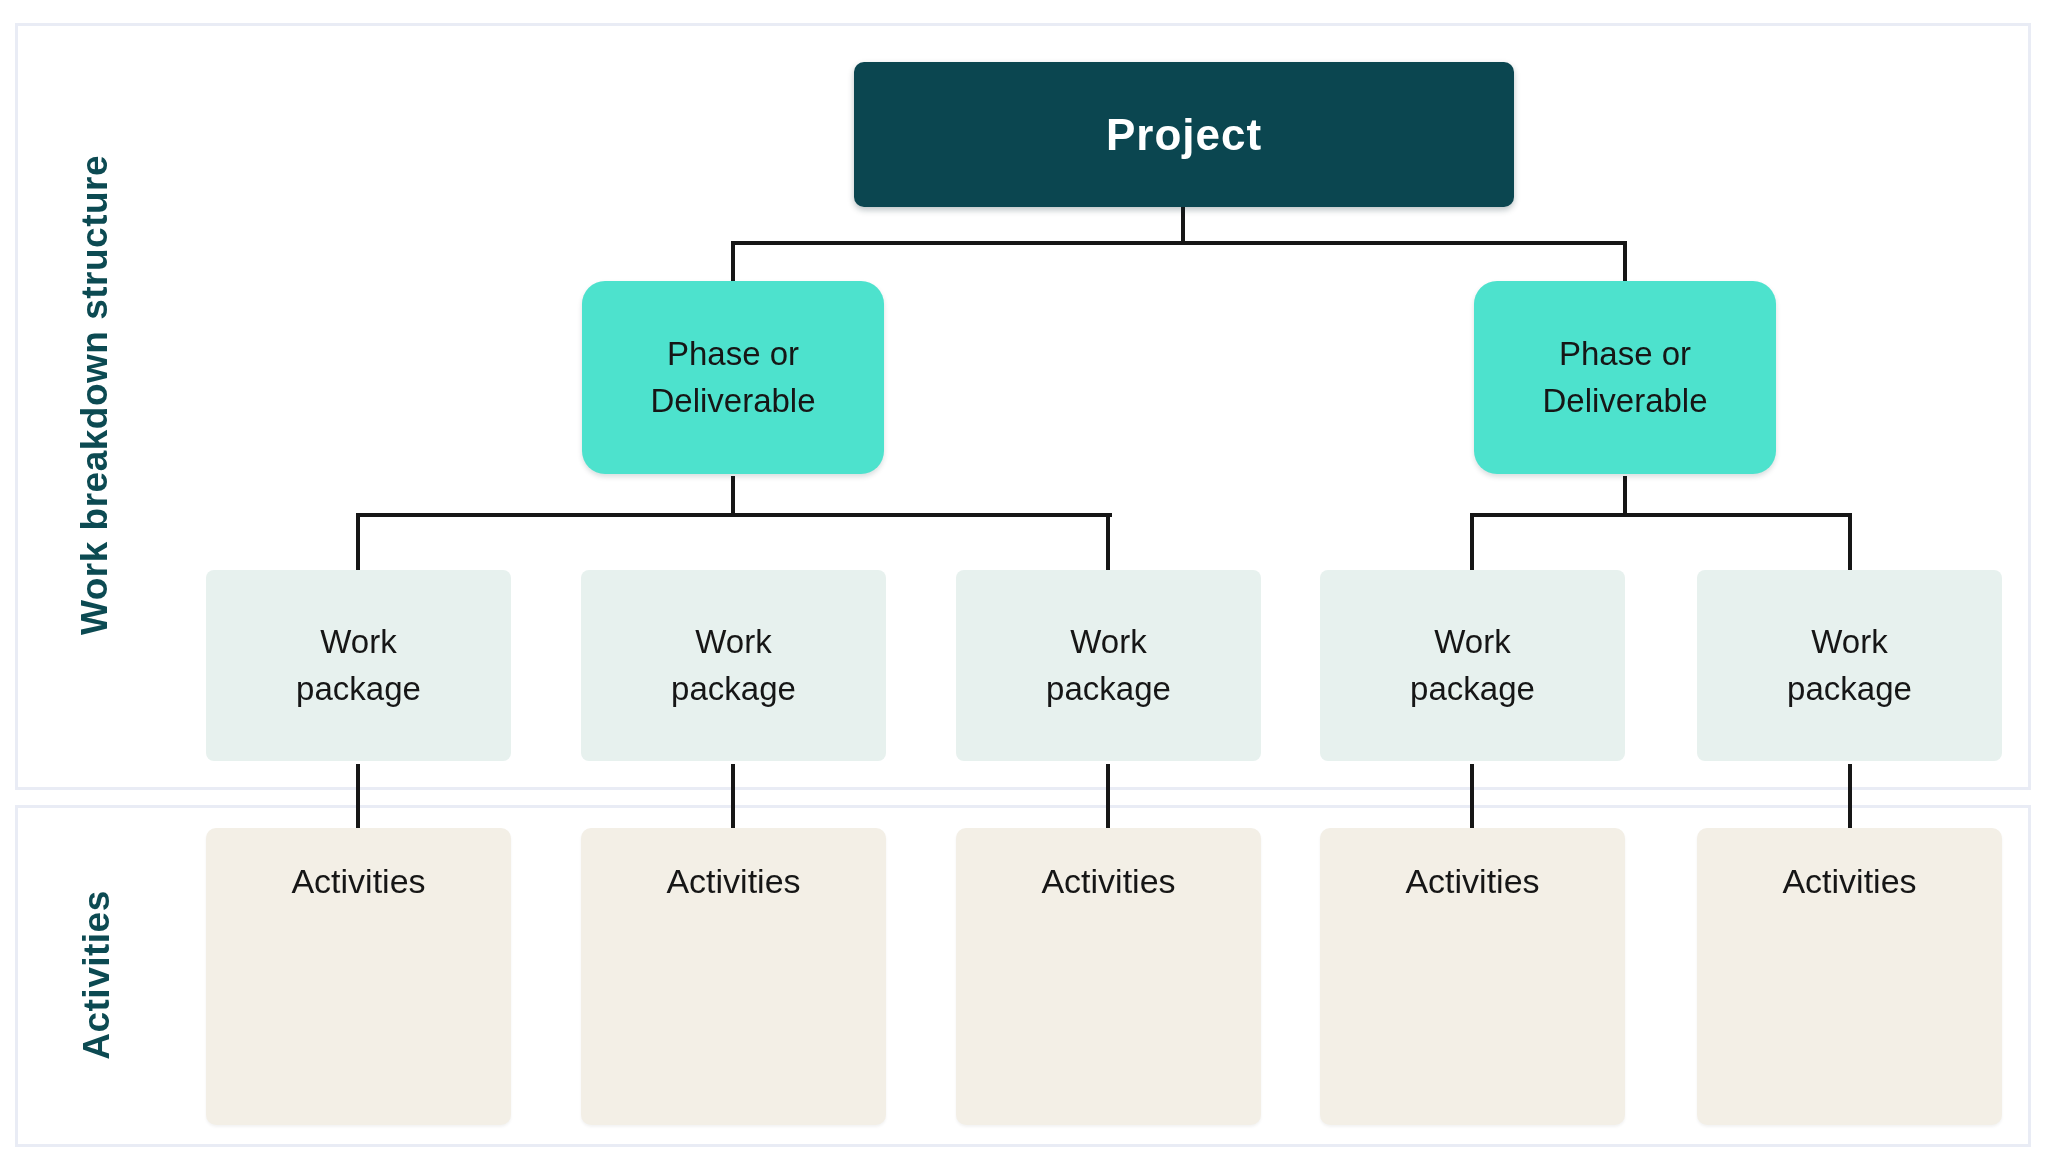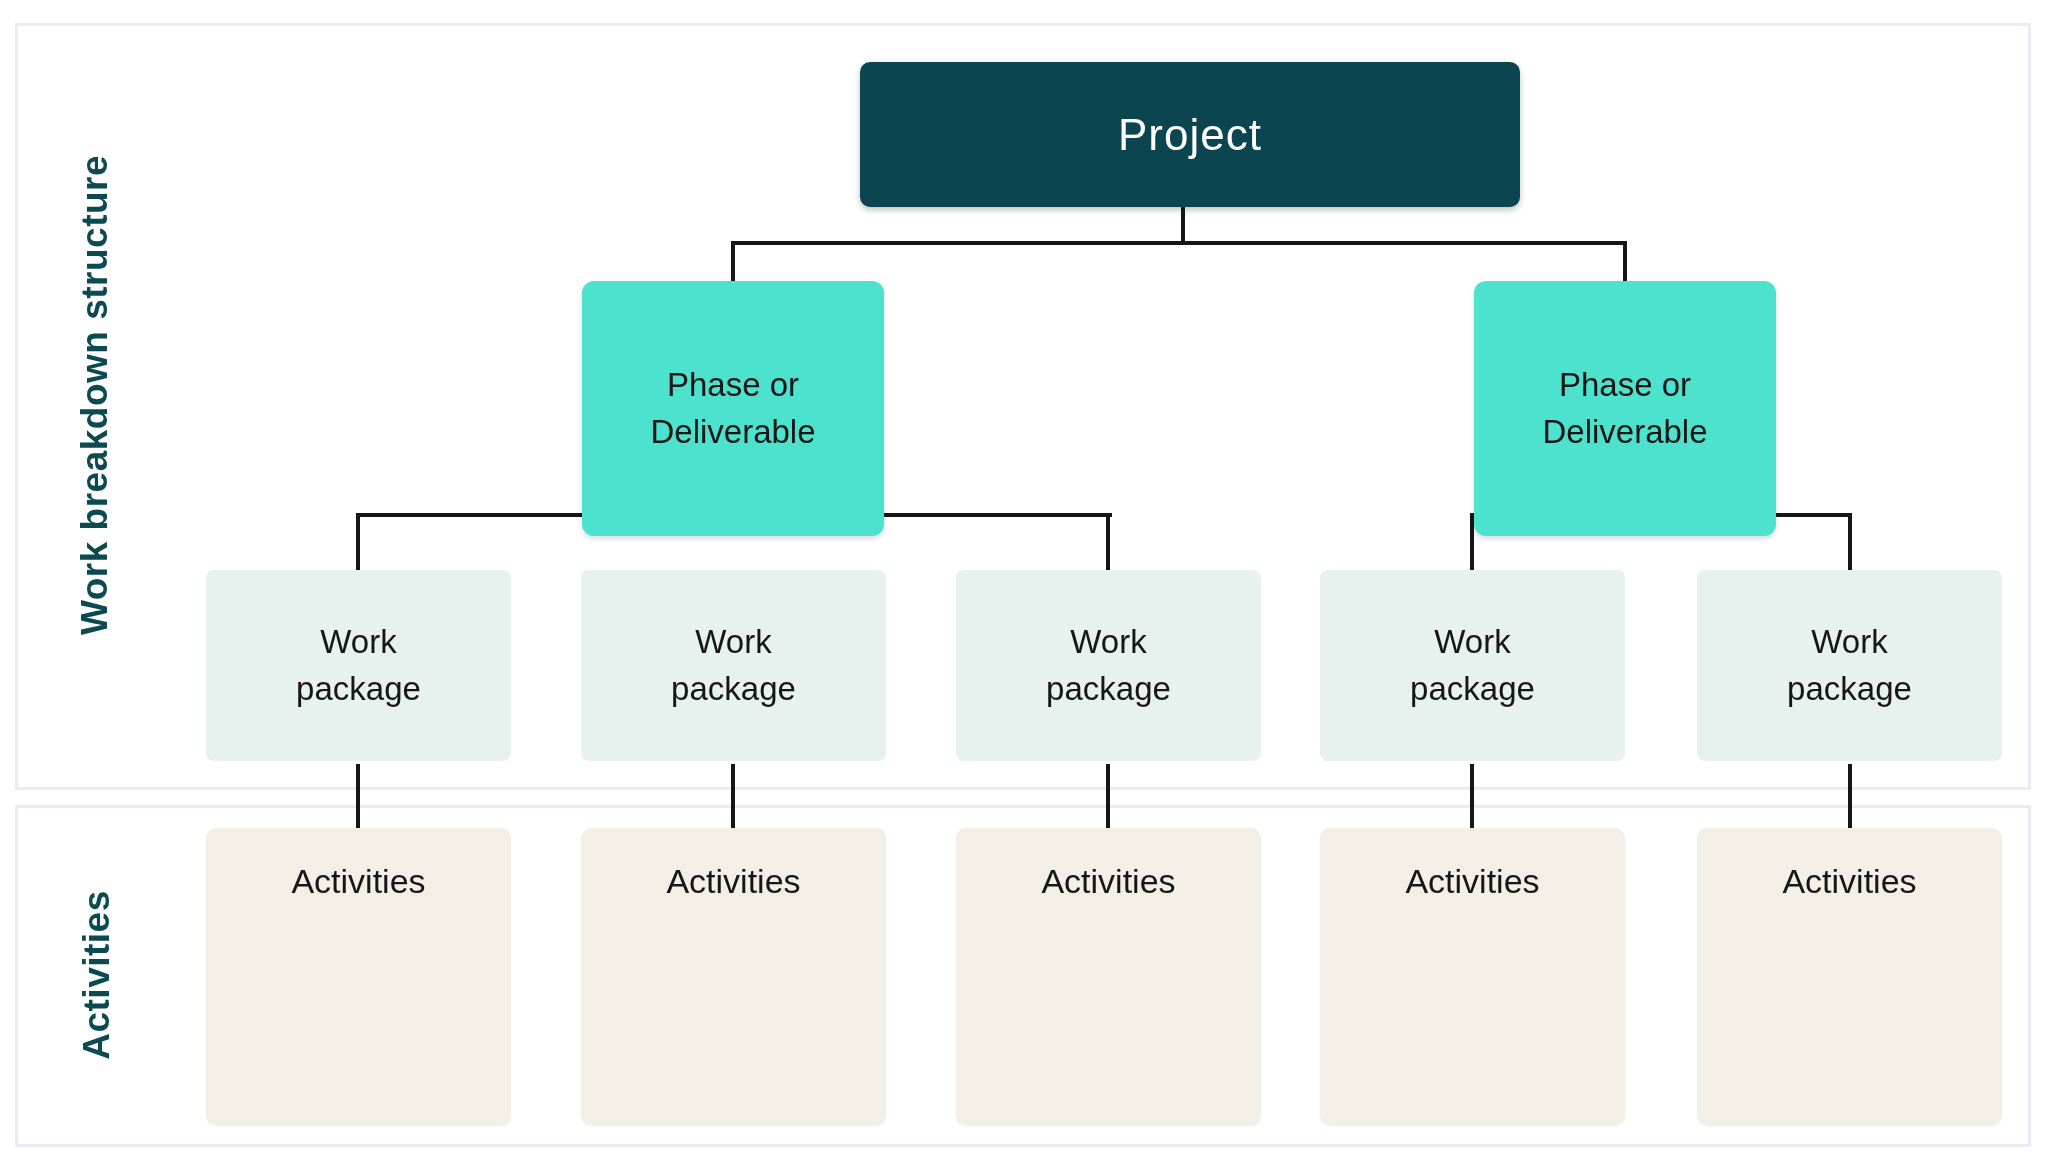--- a/index.html
+++ b/index.html
@@ -22,27 +22,26 @@
     color:var(--section-label,#0C4A52);
   }
   .box{
     position:absolute;display:flex;align-items:center;justify-content:center;
     text-align:center;white-space:pre-line;box-sizing:border-box;
     color:var(--box-text,#161616);
   }
   .project{
     left:854px;top:62px;width:660px;height:145px;
     background:var(--project-box,#0B4650);color:var(--project-text,#ffffff);
-    border-radius:10px;font-size:44px;font-weight:400;letter-spacing:1px;
+    border-radius:10px;font-size:44px;font-weight:700;letter-spacing:1px;
     box-shadow:0 3px 6px rgba(10,40,45,.28);
-    margin-left:6px;
   }
   .phase{
-    top:281px;width:302px;height:255px;
-    background:var(--phase-box,#4DE2CD);border-radius:12px;
+    top:281px;width:302px;height:193px;
+    background:var(--phase-box,#4DE2CD);border-radius:23px;
     font-size:33px;line-height:1.42;font-weight:500;
     box-shadow:0 3px 5px rgba(10,40,45,.15);
   }
   .wp{
     top:570px;width:305px;height:191px;
     background:var(--work-package-box,#E7F1EE);border-radius:8px;
     font-size:33px;line-height:1.42;font-weight:500;
   }
   .act{
     top:828px;width:305px;height:297px;

